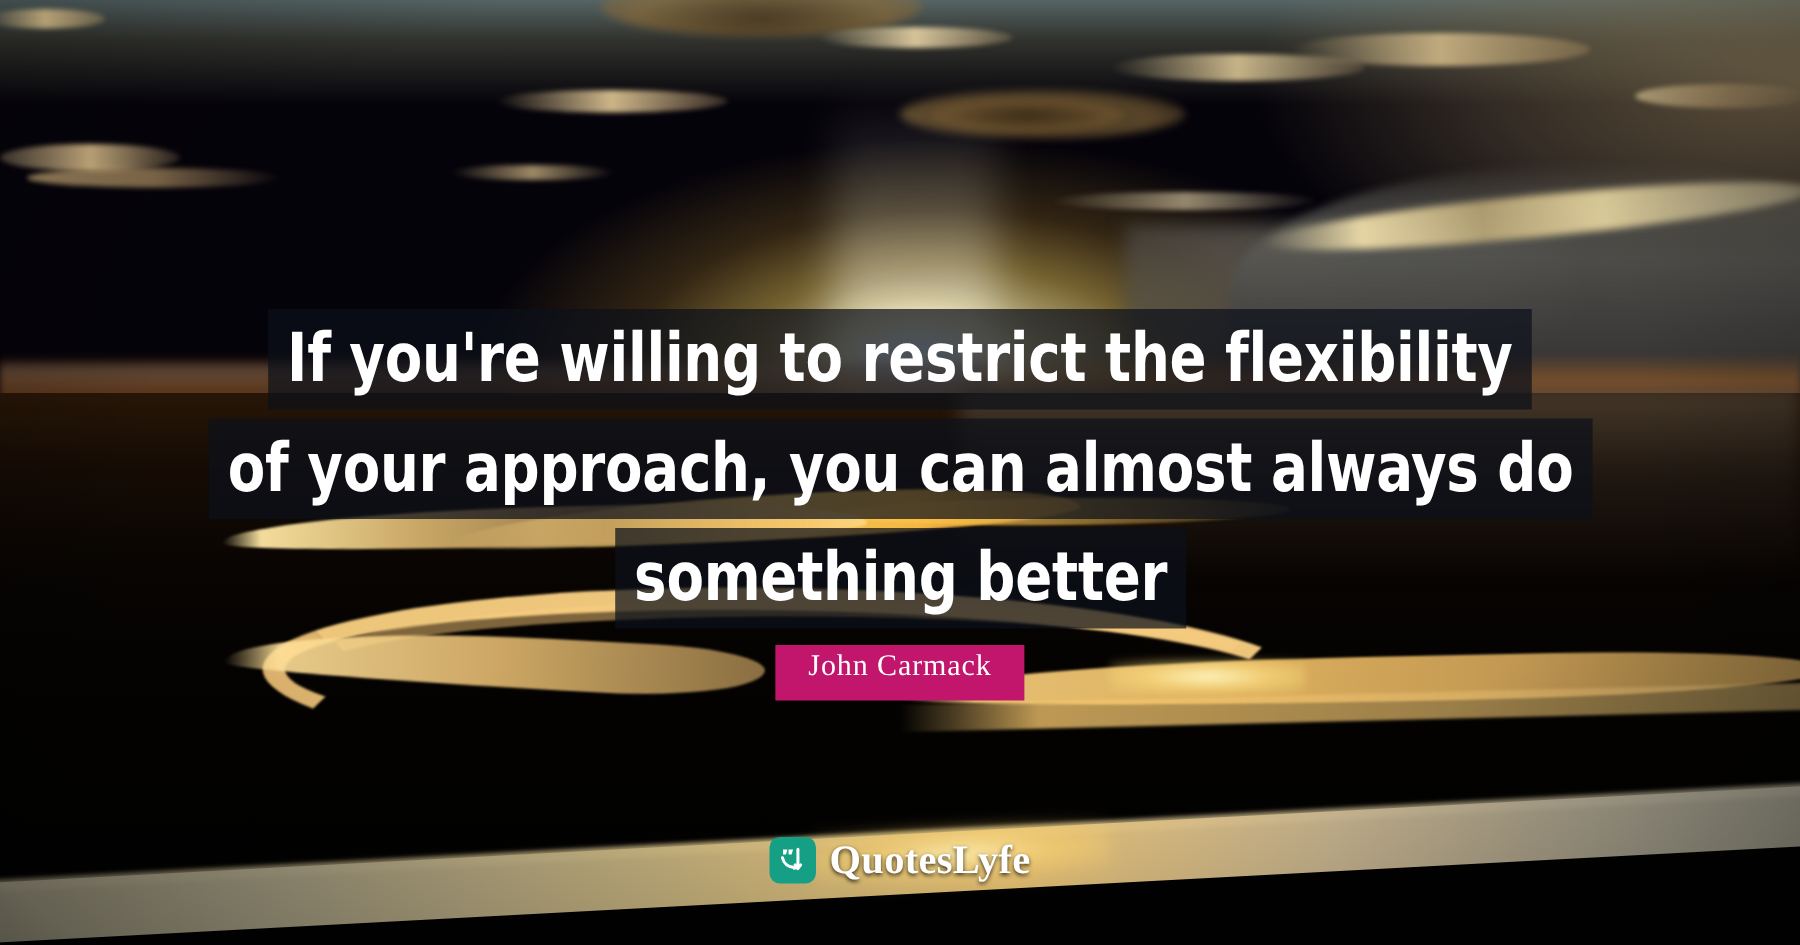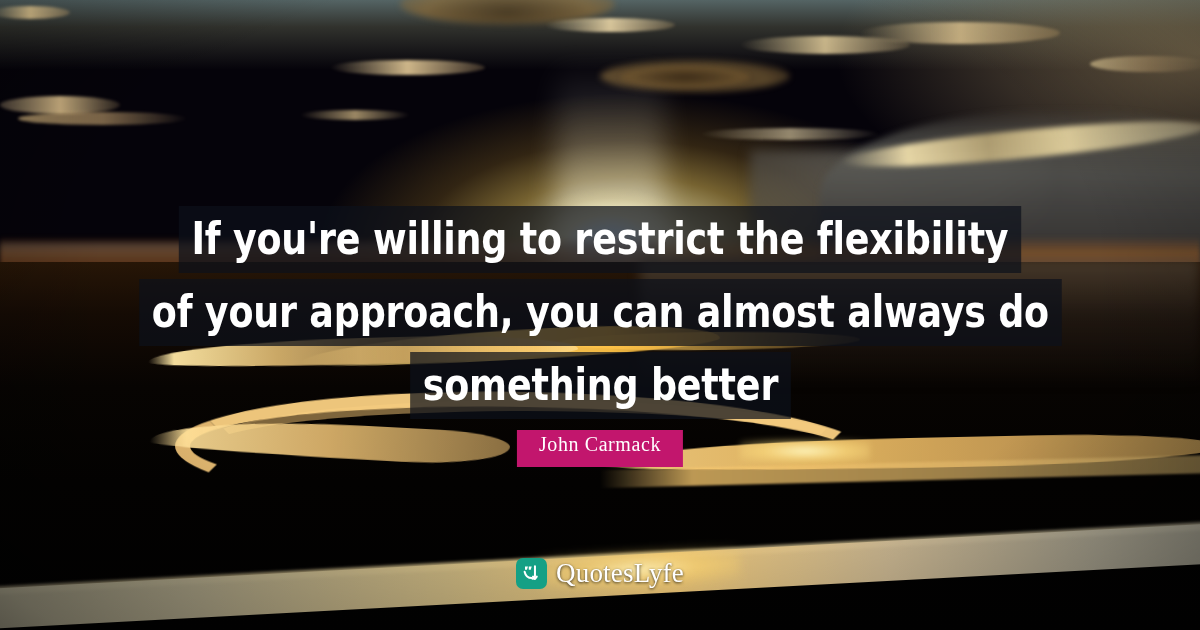--- a/index.html
+++ b/index.html
@@ -314,21 +314,21 @@
   .logo-mark {
     width:31px; height:31px;
     background:#15a085;
     border-radius:7px;
     display:flex; align-items:center; justify-content:center;
     flex:0 0 auto;
   }
   .logo-text {
     color:#ffffff;
     font-family:"Liberation Serif","DejaVu Serif",serif;
-    font-weight:normal;
+    font-weight:bold;
     font-size:27px;
     letter-spacing:0.2px;
     text-shadow:0 1px 3px rgba(0,0,0,0.8);
   }
 </style>
 </head>
 <body>
 
 <div class="card">
 

